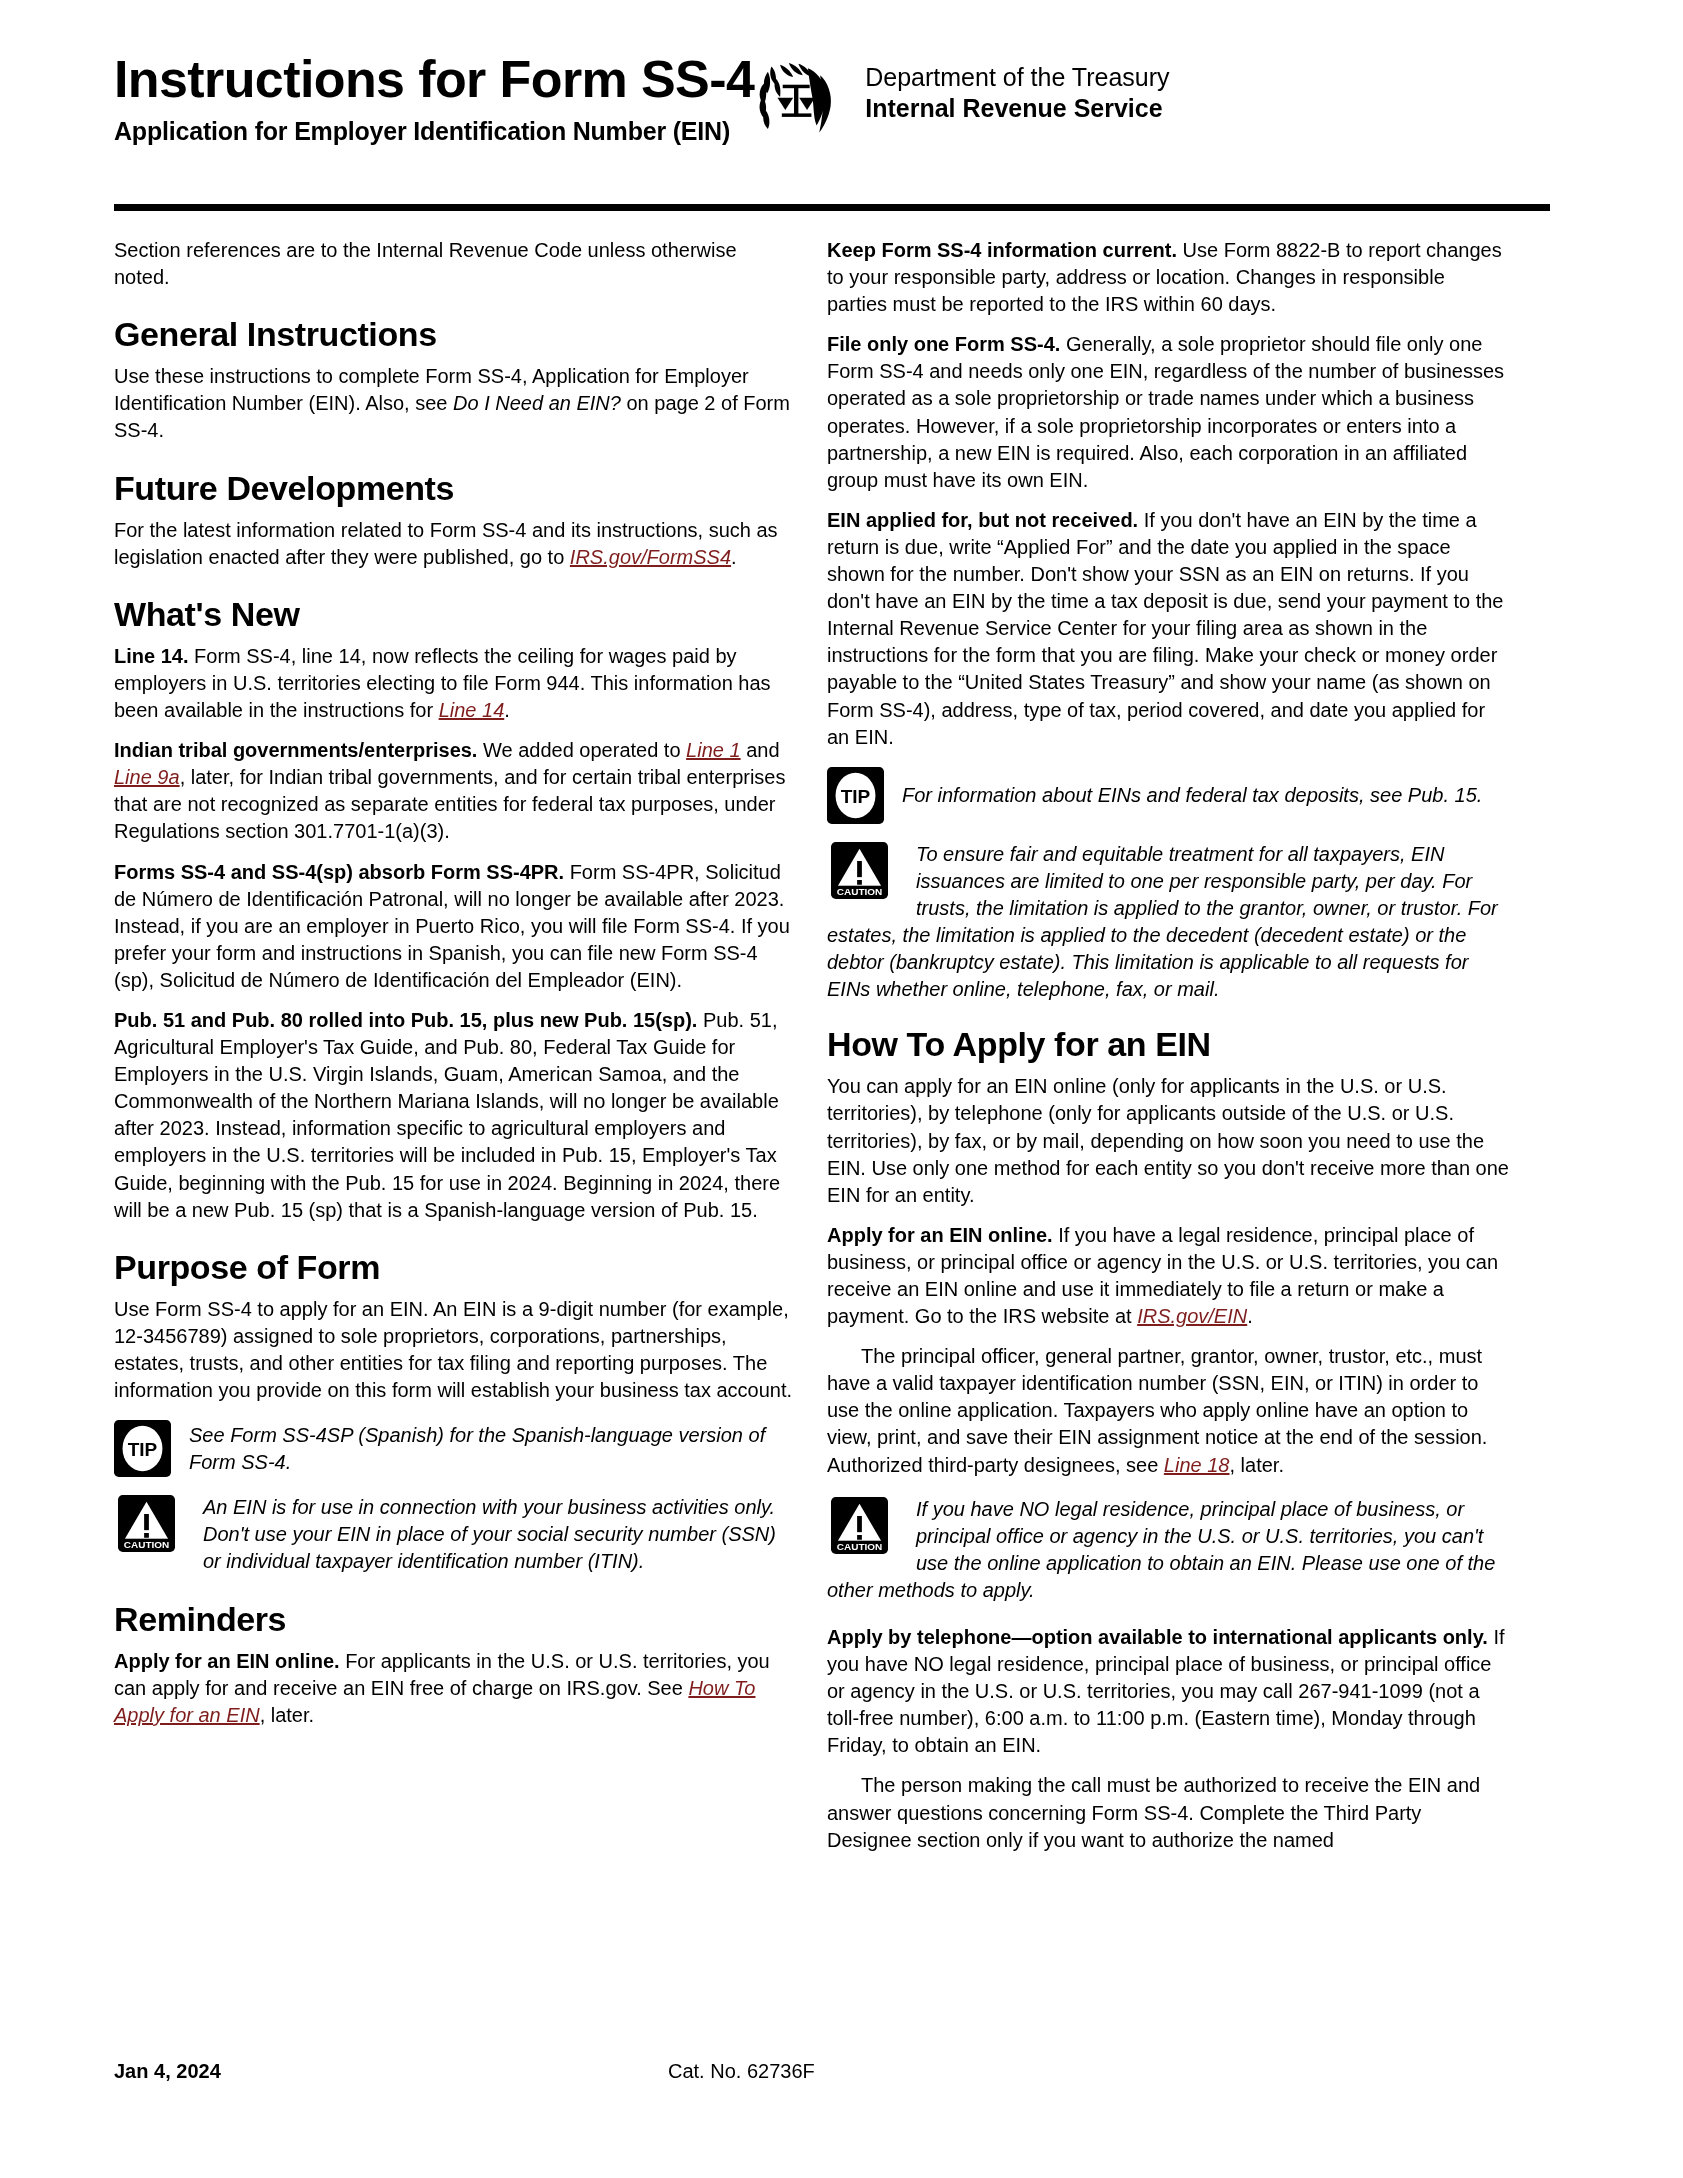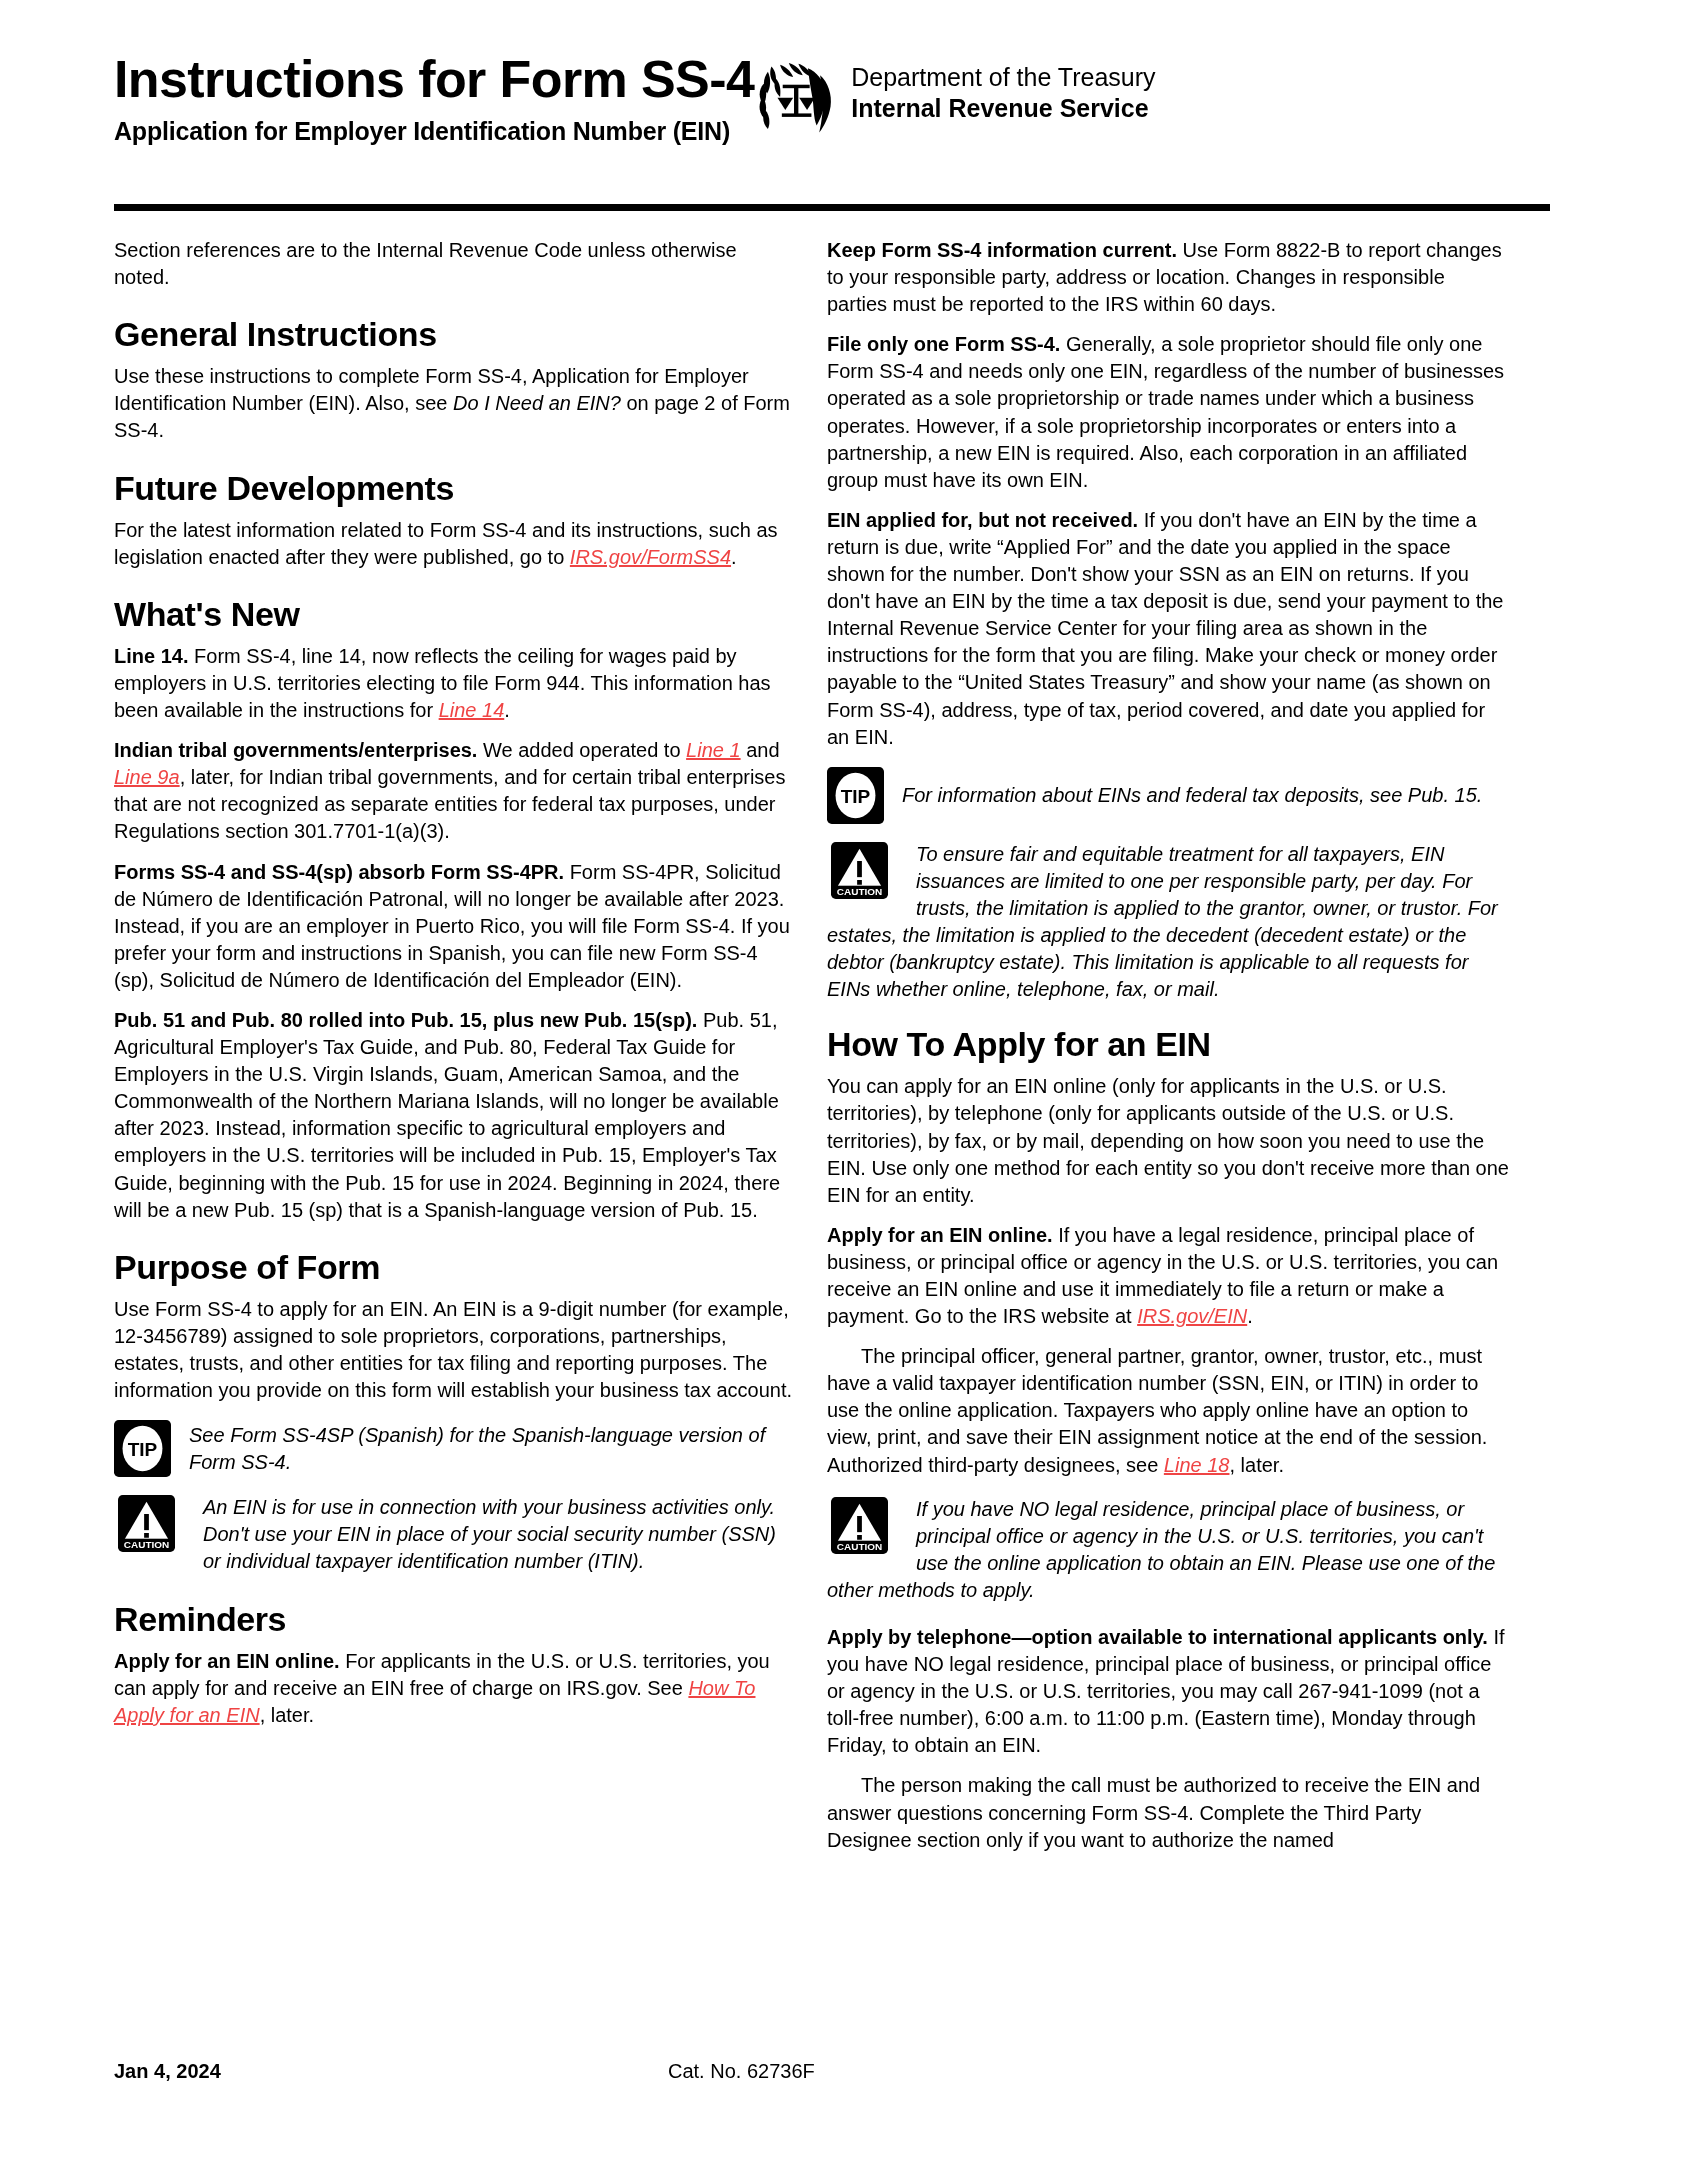--- a/index.html
+++ b/index.html
@@ -49,21 +49,21 @@
     font-size: 25px;
     font-weight: bold;
     letter-spacing: -0.2px;
     margin: 11px 0 0 0;
     white-space: nowrap;
   }
 
   .masthead-right {
     display: flex;
     align-items: flex-start;
-    gap: 10px;
+    gap: 24px;
     margin-top: 4px;
     margin-right: 2px;
   }
   .irs-seal { width: 87px; height: 87px; flex: 0 0 auto; }
   .agency-lines { padding-top: 6px; }
   .agency-dept {
     font-size: 25px;
     line-height: 1.22;
     white-space: nowrap;
   }
@@ -103,21 +103,21 @@
     line-height: 1.355;
     margin: 0 0 13px 0;
     text-align: left;
   }
   p.body.indent { text-indent: 34px; }
   p.body.nogap { margin-bottom: 0; }
 
   b.lead { font-weight: bold; }
   i { font-style: italic; }
   a.lnk {
-    color: #ef4444;
+    color: #7f1d1d;
     font-style: italic;
     text-decoration: underline;
     cursor: pointer;
   }
 
   
   .callout {
     display: flex;
     align-items: center;
     margin: 16px 0 13px 0;

